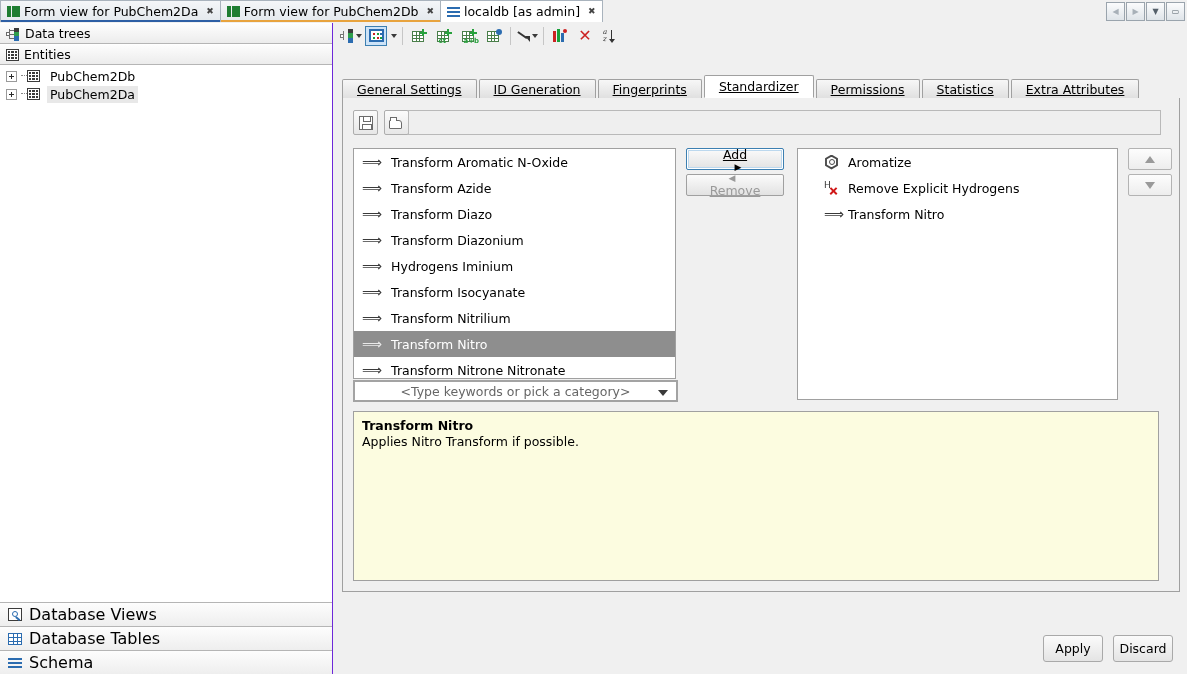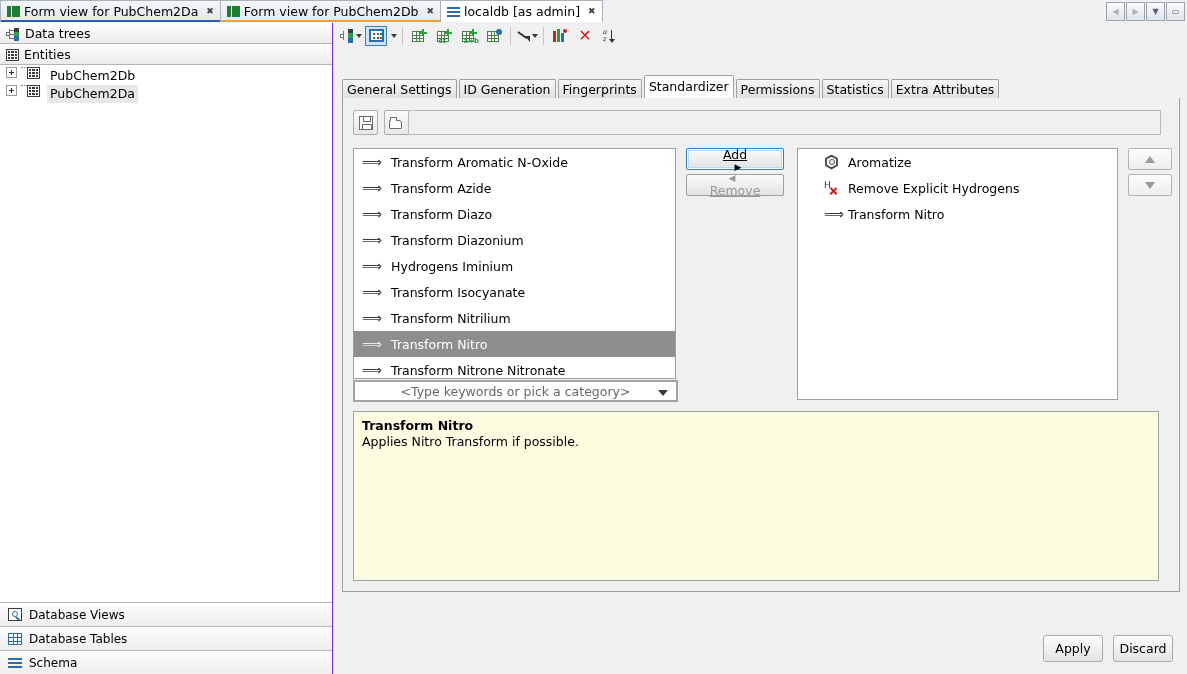--- a/index.html
+++ b/index.html
@@ -121,21 +121,21 @@
     display:grid; grid-template-columns:repeat(3,1fr); grid-template-rows:repeat(3,1fr);
     padding:1px; gap:1px;
   }
   .icon-entities u { background:#3b3b3b; display:block; }
 
   #tree {
     position:absolute; left:0; top:44px; right:0; bottom:78px;
     background:#ffffff; overflow:hidden;
   }
   .treerow {
-    height: 18px; display:flex; padding-left:6px;
+    height: 18px; display:flex; align-items:center; padding-left:6px;
     font-size: 12.5px; white-space:nowrap;
   }
   .treerow .node-label { margin-left:7px; padding:1px 3px; }
   .treerow.selected .node-label { background:#e8e8e8; }
   .expander {
     width:11px; height:11px; border:1px solid #9a9a9a; box-sizing:border-box;
     background:#fff; position:relative; flex:0 0 auto; margin-right:4px;
   }
   .expander:before {
     content:""; position:absolute; left:2px; top:4px; width:5px; height:1px; background:#2b2b2b;
@@ -146,21 +146,21 @@
   .dotline { width:6px; height:1px; border-top:1px dotted #888; flex:0 0 auto; }
 
   #bottomsections {
     position:absolute; left:0; right:0; bottom:0;
   }
   .bsec {
     height: 24px; box-sizing:border-box;
     background: linear-gradient(to bottom,#fdfdfd,#eeeeee);
     border-top: 1px solid #b5b5b5;
     display:flex; align-items:center; padding-left:8px;
-    font-size: 12px;
+    font-size: 16px;
   }
   .bsec .bs-text { margin-left:7px; }
   .icon-dbviews {
     width:14px; height:13px; border:1px solid #3b3b3b; box-sizing:border-box;
     background:#fff; position:relative; flex:0 0 auto;
   }
   .icon-dbviews:before {
     content:""; position:absolute; left:3px; top:2px; width:6px; height:6px;
     border:1.5px solid #2b6cb0; border-radius:50%; box-sizing:border-box;
   }
@@ -239,25 +239,25 @@
 
   .icon-bluegrid {width:15px;height:13px;border:2px solid #2b6cb0;box-sizing:border-box;background:#fff;position:relative;}
   .icon-bluegrid u{position:absolute;width:2px;height:2px;display:block;}
 
   
   #innertabs {
     position:absolute; left:8px; top:53px; width:838px; height:22px;
     display:flex; align-items:flex-end;
   }
   .itab {
-    height:19px; box-sizing:border-box; padding:0 4px;
+    height:19px; box-sizing:border-box; padding:0 14px;
     border:1px solid #a0a0a0; border-bottom:none;
     background:linear-gradient(to bottom,#f7f7f7,#e0e0e0);
     display:flex; align-items:center; font-size:12.5px;
-    margin-right:2px; border-radius:2px 2px 0 0;
+    margin-right:2px; border-radius:2px 2px 0 0;text-decoration:underline;
   }
   .itab.active {
     height:23px; background:#ffffff; position:relative; z-index:3;
     border-bottom:1px solid #ffffff;
   }
 
   
   #content {
     position:absolute; left:8px; top:75px; width:838px; height:494px;
     background:#f0f0f0; border:1px solid #a0a0a0; border-top:none;

